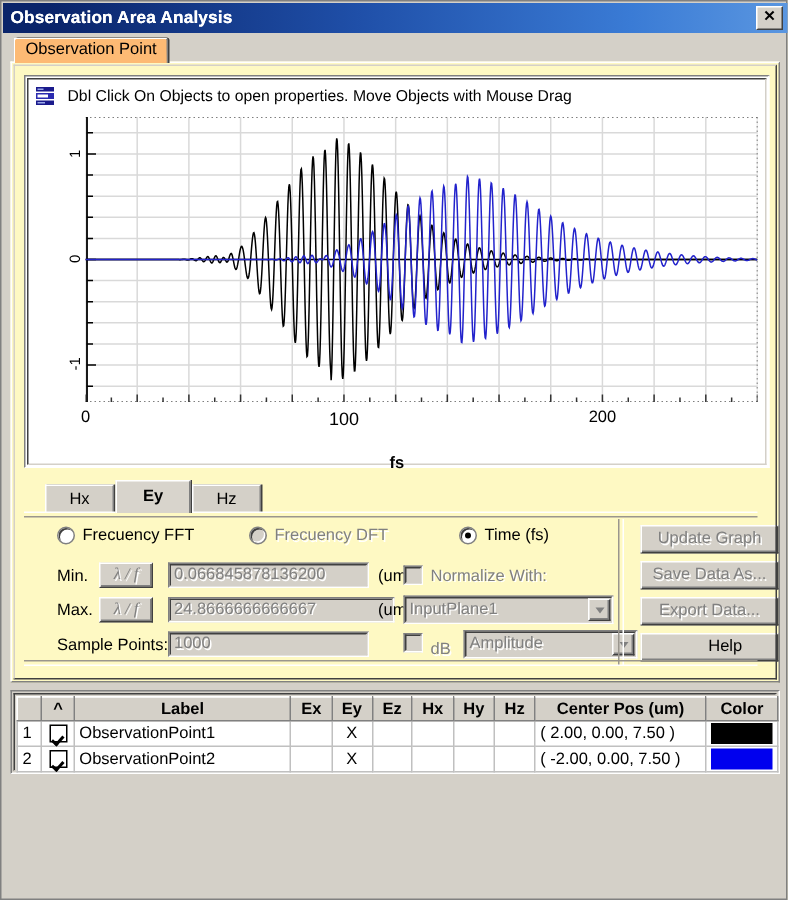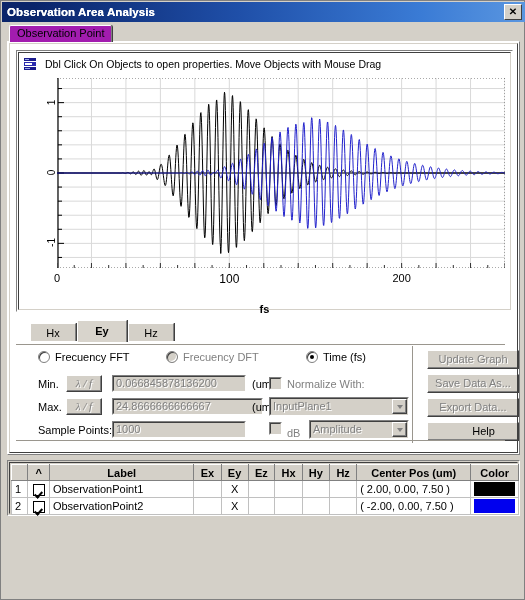--- a/index.html
+++ b/index.html
@@ -35,30 +35,30 @@
     display:flex;align-items:center;justify-content:center;
     font-size:10px;font-weight:bold;line-height:1;color:#000;
     font-family:"Liberation Sans",sans-serif;
     cursor:pointer;
   }
   
   .tabrow{position:absolute;left:8px;top:24px;height:17px;}
   .tab{
     display:inline-block;height:16px;line-height:15px;
     padding:0 7px;
-    background:#a21caf;
+    background:#fdba74;
     border:1px solid #fff;border-right-color:#808080;border-bottom:none;
     border-top-left-radius:2px;border-top-right-radius:2px;
     font-size:11px;
     position:relative;z-index:3;
     box-shadow:1px 0 0 #404040;
   }
   .tabpanel{
     position:absolute;left:6px;top:40px;width:513px;height:414px;
-    background:#ffffff;
+    background:#fef9c3;
     border:1px solid #fff;border-right-color:#808080;border-bottom-color:#808080;
     box-sizing:border-box;
   }
   .tabpanel::after{
     content:"";position:absolute;left:1px;top:1px;right:1px;bottom:1px;
     border:1px solid #d4d0c8;border-right-color:#404040;border-bottom-color:#404040;
     pointer-events:none;
   }
   
   .graphbox{
@@ -422,21 +422,21 @@
       <div class="combo" style="left:253px;top:54px;width:140px;">
         <span>InputPlane1</span>
         <span class="combo-arrow">
             <span class="arrow-glyph"></span>
           </span>
       </div>
 
       <div class="chk" style="left:253px;top:79px;"></div>
       <span class="lbl dis-txt" style="left:271px;top:84px;">dB</span>
 
-      <div class="combo" style="left:293px;top:77px;width:100px;">
+      <div class="combo" style="left:293px;top:77px;width:116px;">
         <span>Amplitude</span>
         <span class="combo-arrow">
             <span class="arrow-glyph"></span>
           </span>
       </div>
 
       <div class="btn-big" style="left:411px;top:7px;">Update Graph</div>
       <div class="btn-big" style="left:411px;top:31px;">Save Data As...</div>
       <div class="btn-big" style="left:411px;top:55px;">Export Data...</div>
       <div class="btn-big en" style="left:411px;top:79px;padding-left:21px;">Help</div>

